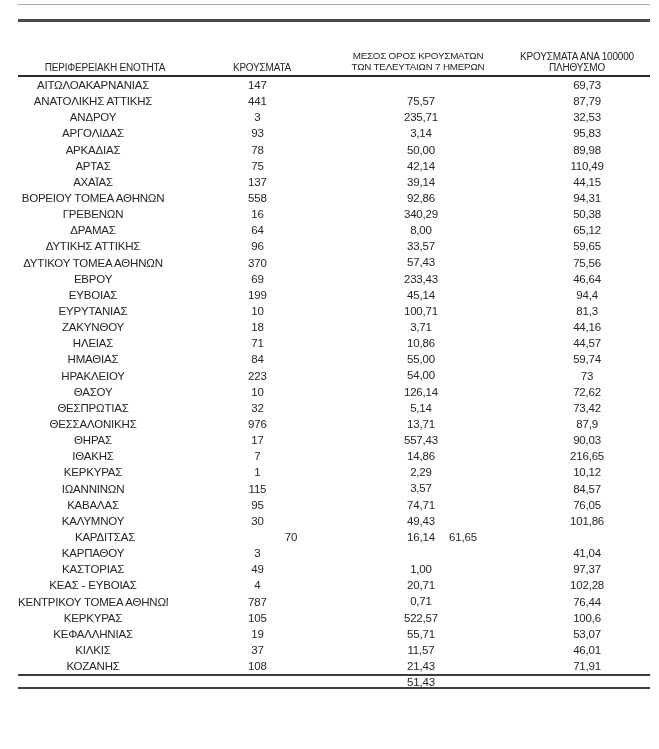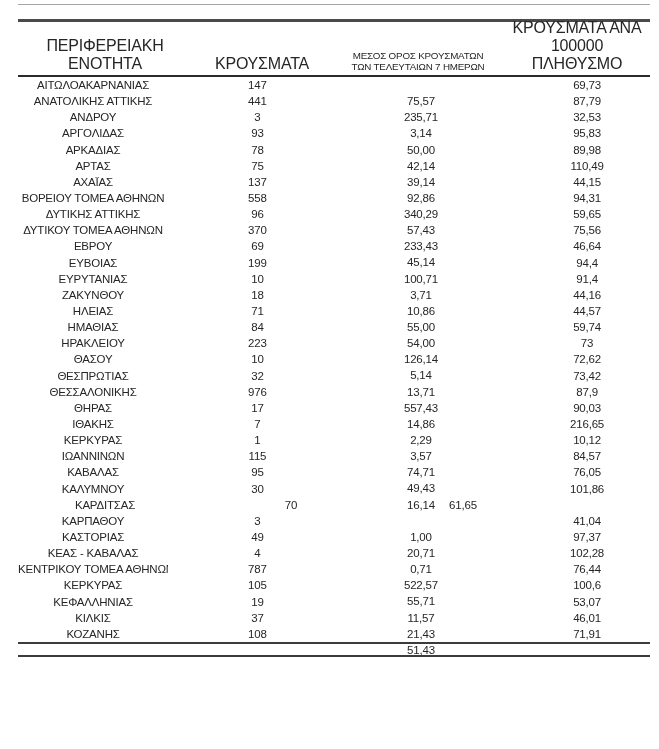--- a/index.html
+++ b/index.html
@@ -23,21 +23,21 @@
     position:absolute;left:18px;top:22px;width:632px;
   }
   .thead{
     display:flex;align-items:flex-end;
     height:51px;
     border-bottom:2px solid #2b2b2b;
     padding-bottom:2px;
   }
   .hcell{
     text-align:center;
-    font-size:16px;
+    font-size:10px;
     line-height:1.12;
     letter-spacing:-0.2px;
   }
   .hcell .hline{display:block;}
   .c0{width:174px;}
   .c1{width:140px;}
   .c2{width:172px;margin-top:32px;}
   .c3{width:146px;}
   .hcell.c2{font-size:9.8px;}
   .tbody{
@@ -127,20 +127,32 @@
           <div class="cell c2">92,86</div>
           <div class="cell c3">44,15</div>
         </div>
         <div class="row">
           <div class="cell c0">ΒΟΡΕΙΟΥ ΤΟΜΕΑ ΑΘΗΝΩΝ</div>
           <div class="cell c1">558</div>
           <div class="cell c2">340,29</div>
           <div class="cell c3">94,31</div>
         </div>
         <div class="row">
+          <div class="cell c0">ΓΡΕΒΕΝΩΝ</div>
+          <div class="cell c1">16</div>
+          <div class="cell c2">8,00</div>
+          <div class="cell c3">50,38</div>
+        </div>
+        <div class="row">
+          <div class="cell c0">ΔΡΑΜΑΣ</div>
+          <div class="cell c1">64</div>
+          <div class="cell c2">33,57</div>
+          <div class="cell c3">65,12</div>
+        </div>
+        <div class="row">
           <div class="cell c0">ΔΥΤΙΚΗΣ ΑΤΤΙΚΗΣ</div>
           <div class="cell c1">96</div>
           <div class="cell c2">57,43</div>
           <div class="cell c3">59,65</div>
         </div>
         <div class="row">
           <div class="cell c0">ΔΥΤΙΚΟΥ ΤΟΜΕΑ ΑΘΗΝΩΝ</div>
           <div class="cell c1">370</div>
           <div class="cell c2">233,43</div>
           <div class="cell c3">75,56</div>
@@ -154,21 +166,21 @@
         <div class="row">
           <div class="cell c0">ΕΥΒΟΙΑΣ</div>
           <div class="cell c1">199</div>
           <div class="cell c2">100,71</div>
           <div class="cell c3">94,4</div>
         </div>
         <div class="row">
           <div class="cell c0">ΕΥΡΥΤΑΝΙΑΣ</div>
           <div class="cell c1">10</div>
           <div class="cell c2">3,71</div>
-          <div class="cell c3">91,4</div>
+          <div class="cell c3">81,3</div>
         </div>
         <div class="row">
           <div class="cell c0">ΖΑΚΥΝΘΟΥ</div>
           <div class="cell c1">18</div>
           <div class="cell c2">10,86</div>
           <div class="cell c3">44,16</div>
         </div>
         <div class="row">
           <div class="cell c0">ΗΛΕΙΑΣ</div>
           <div class="cell c1">71</div>
@@ -252,21 +264,21 @@
           <div class="cell c2">1,00</div>
           <div class="cell c3">41,04</div>
         </div>
         <div class="row">
           <div class="cell c0">ΚΑΣΤΟΡΙΑΣ</div>
           <div class="cell c1">49</div>
           <div class="cell c2">20,71</div>
           <div class="cell c3">97,37</div>
         </div>
         <div class="row">
-          <div class="cell c0">ΚΕΑΣ - ΚΑΒΑΛΑΣ</div>
+          <div class="cell c0">ΚΕΑΣ - ΕΥΒΟΙΑΣ</div>
           <div class="cell c1">4</div>
           <div class="cell c2">0,71</div>
           <div class="cell c3">102,28</div>
         </div>
         <div class="row">
           <div class="cell c0">ΚΕΝΤΡΙΚΟΥ ΤΟΜΕΑ ΑΘΗΝΩΝ</div>
           <div class="cell c1">787</div>
           <div class="cell c2">522,57</div>
           <div class="cell c3">76,44</div>
         </div>

